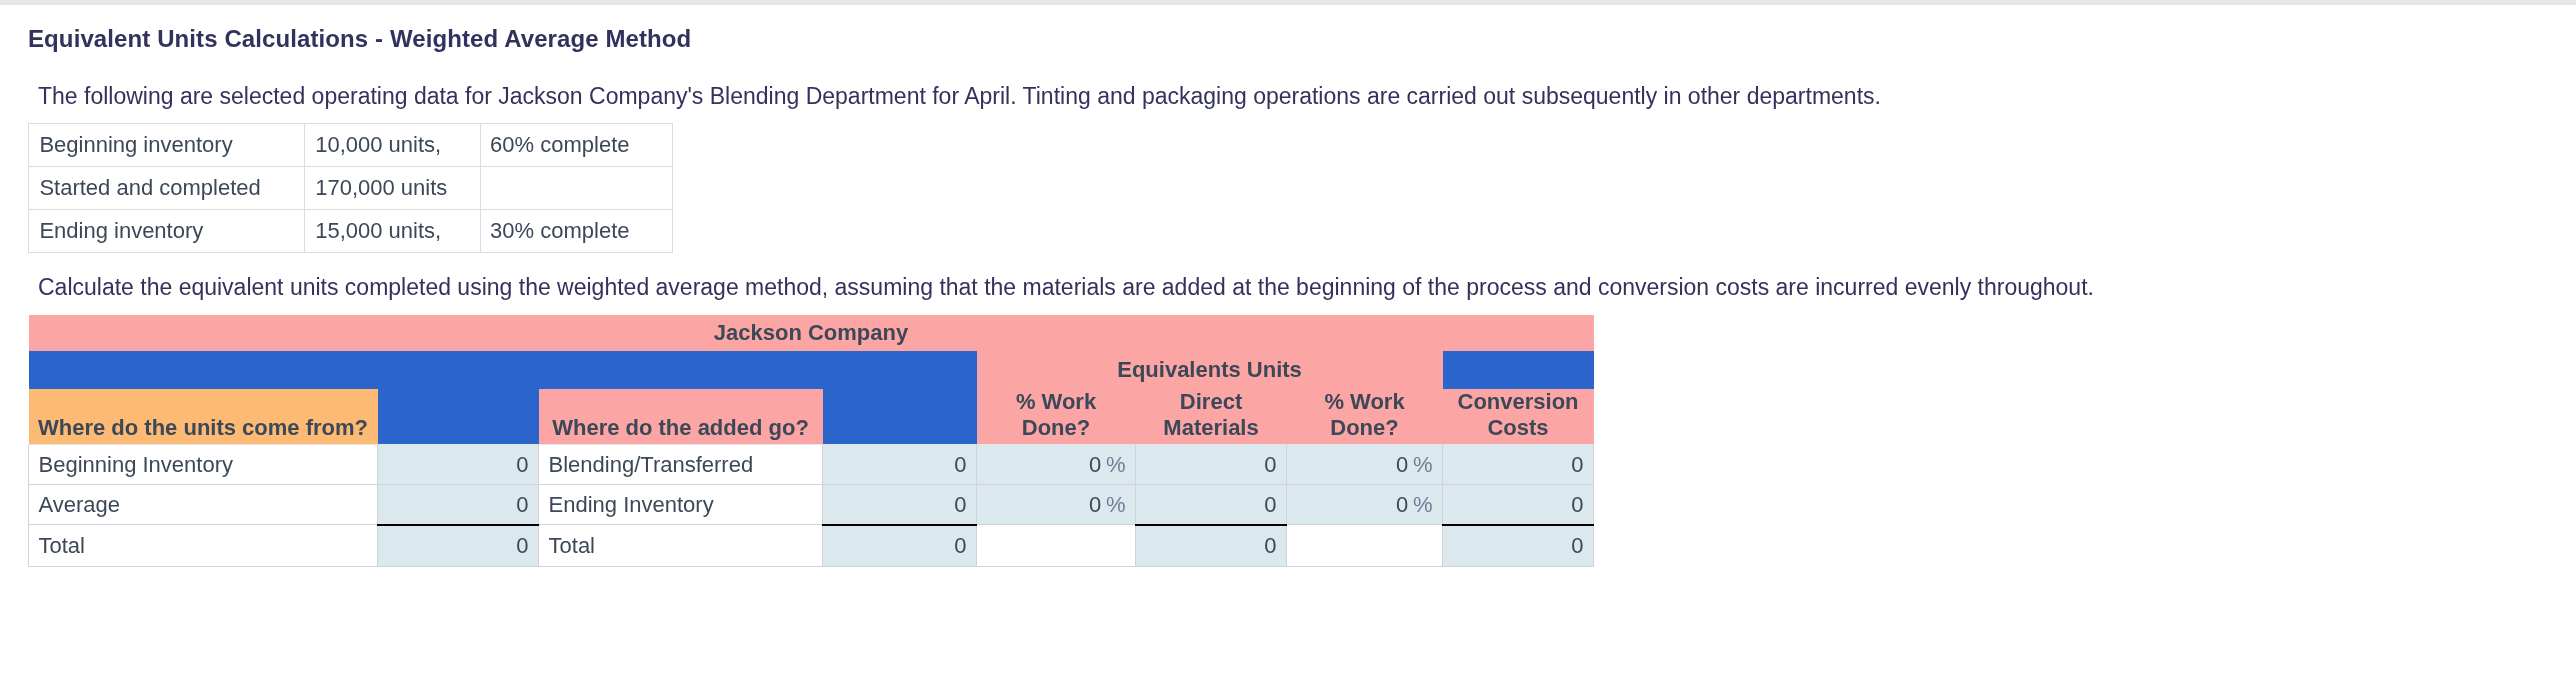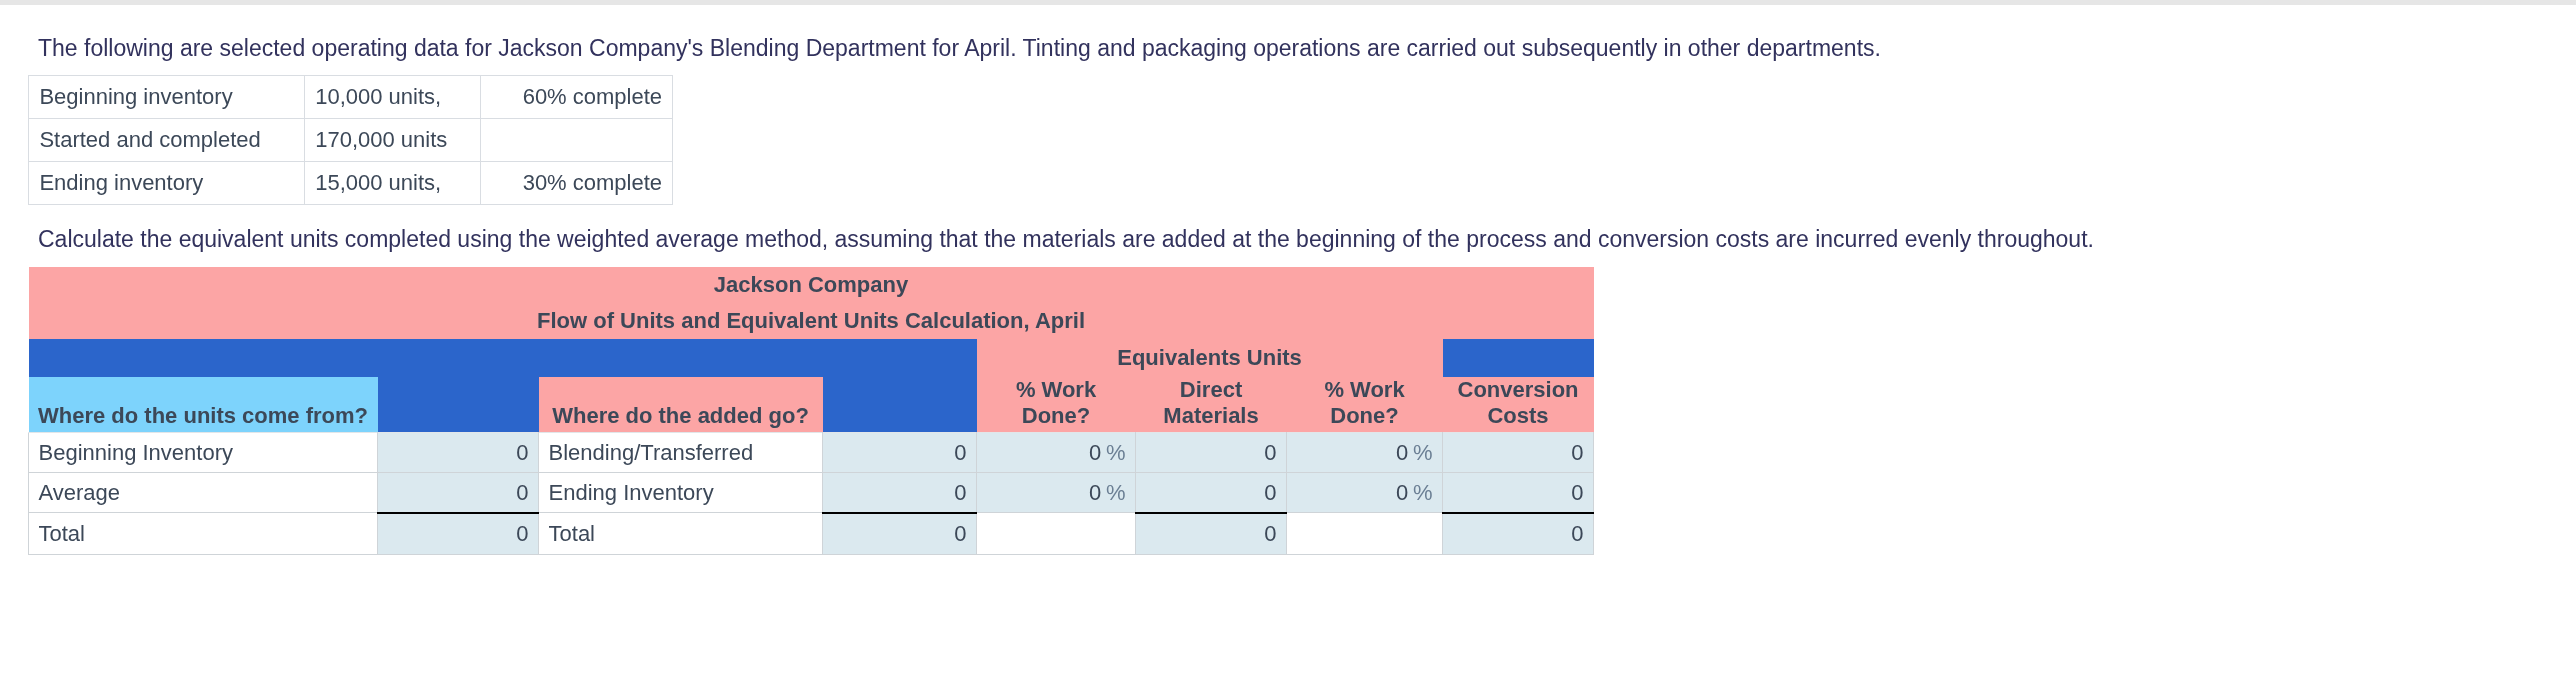--- a/index.html
+++ b/index.html
@@ -61,21 +61,21 @@
     font-size: 22px;
     color: #3c4858;
     height: 42px;
     padding: 0 10.4px;
     vertical-align: middle;
     white-space: nowrap;
     background: #ffffff;
   }
   table.facts td.c-label { width: 254px; text-align: left; }
   table.facts td.c-units { width: 154px; text-align: left; }
-  table.facts td.c-pct   { width: 172px; text-align: right; padding-left: 9.5px; }
+  table.facts td.c-pct   { width: 172px; text-align: left; padding-left: 9.5px; }
 
   
   table.sheet {
     border-collapse: collapse;
     margin: 13.2px 0 0 28px;
     table-layout: fixed;
     background: #ffffff;
   }
   table.sheet col.c0 { width: 256px; }
   table.sheet col.c1 { width: 161px; }
@@ -103,21 +103,21 @@
     border: none;
     text-align: center;
   }
   td.hdr.blank { background: #2b65cb; }
   tr.r-title td { height: 36px; }
   tr.r-sub   td { height: 36px; }
   tr.r-group td { height: 38px; }
   tr.r-cols  td { height: 38px; vertical-align: bottom; padding-bottom: 3.8px; }
 
   td.hdr-left {
-    background: #7dd3fc;
+    background: #fdba74;
     color: #ffffff;
     font-weight: bold;
     text-align: left;
     padding-left: 7.6px;
     vertical-align: bottom;
     padding-bottom: 3.8px;
   }
 
   
   td.lbl {
@@ -149,20 +149,21 @@
   tr.r-body td { height: 40px; }
   tr.r-total td { height: 42px; }
 </style>
 </head>
 <body>
 
 <div id="top-strip"></div>
 
 <div id="page">
 
+  <div class="q-title">Equivalent Units Calculations - Weighted Average Method</div>
 
   <div class="q-para">The following are selected operating data for Jackson Company's Blending Department for April. Tinting and packaging operations are carried out subsequently in other departments.</div>
 
   <table class="facts">
     <tbody>
       <tr>
         <td class="c-label">Beginning inventory</td>
         <td class="c-units">10,000 units,</td>
         <td class="c-pct">60% complete</td>
       </tr>
@@ -189,23 +190,20 @@
         <col class="c3">
       <col class="c4">
         <col class="c5">
         <col class="c6">
         <col class="c7">
     </colgroup>
     <tbody>
       <tr class="r-title">
         <td class="hdr" colspan="8">Jackson Company</td>
       </tr>
-      <tr class="r-sub">
-        <td class="hdr" colspan="8">Flow of Units and Equivalent Units Calculation, April</td>
-      </tr>
       <tr class="r-group">
         <td class="hdr blank" colspan="3"></td>
         <td class="hdr blank"></td>
         <td class="hdr" colspan="3">Equivalents Units</td>
         <td class="hdr blank"></td>
       </tr>
       <tr class="r-cols">
         <td class="hdr-left">Where do the units come from?</td>
         <td class="hdr blank"></td>
         <td class="hdr">Where do the added go?</td>

